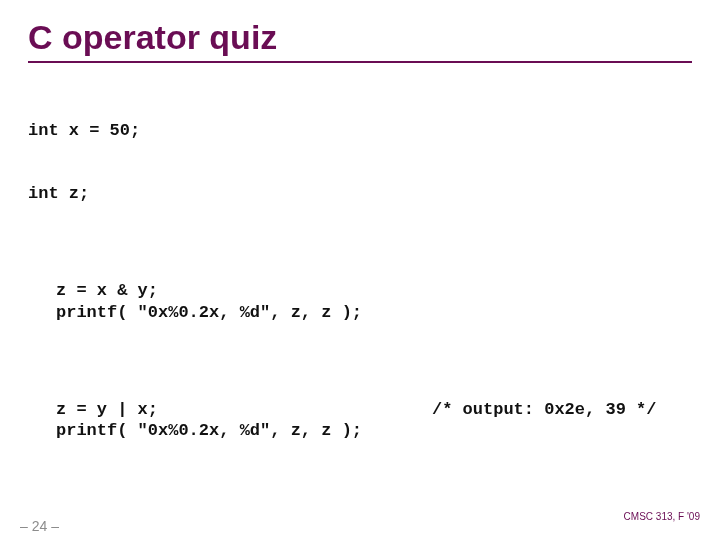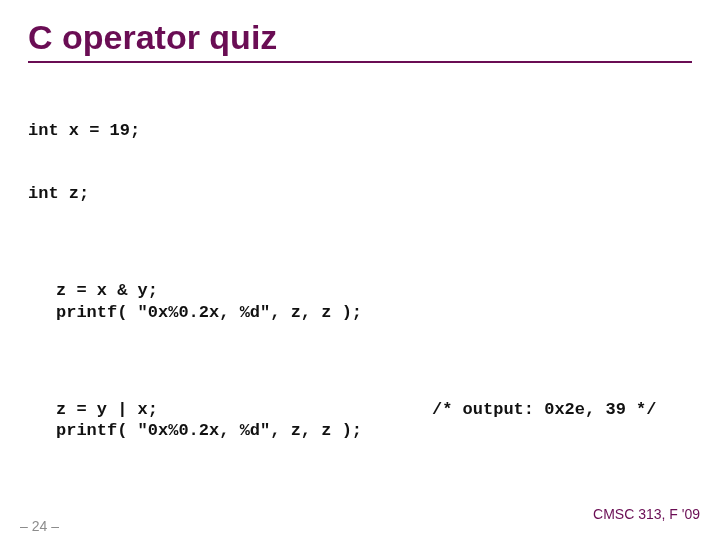--- a/index.html
+++ b/index.html
@@ -59,32 +59,32 @@
     left: 20px;
     bottom: 6px;
     color: #8c8c8c;
     font-size: 14px;
   }
   .footer-right {
     position: absolute;
     right: 20px;
     bottom: 18px;
     color: #6a0d54;
-    font-size: 14px;
+    font-size: 10px;
   }
 </style>
 </head>
 <body>
 
 <div class="slide">
 
   <h1 class="title">C operator quiz</h1>
 
   <div class="code">
-    <div class="decl">int x = 19;</div>
+    <div class="decl">int x = 50;</div>
     <div class="decl">int z;</div>
 
     <div class="block row">
       <div class="left">z = x &amp; y;
 printf( "0x%0.2x, %d", z, z );</div>
     </div>
 
     <div class="block row">
       <div class="left">z = y | x;
 printf( "0x%0.2x, %d", z, z );</div>

